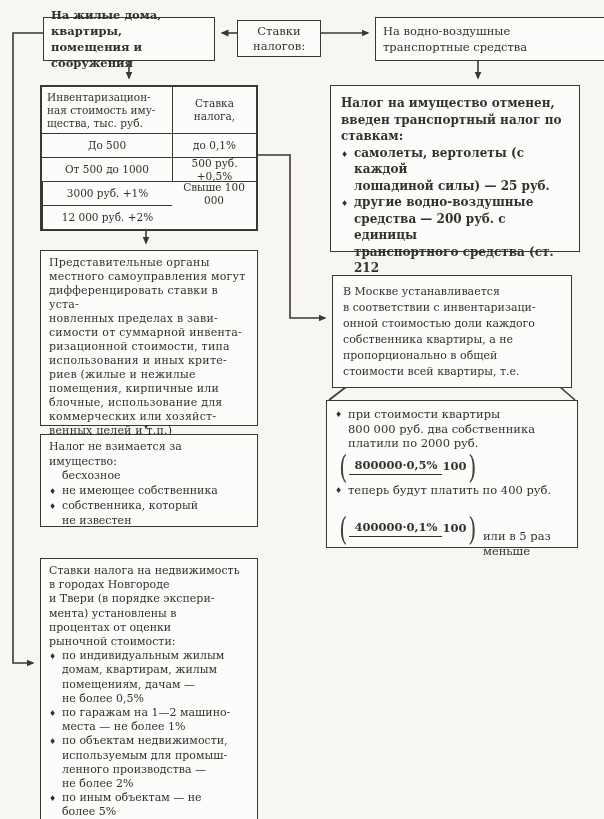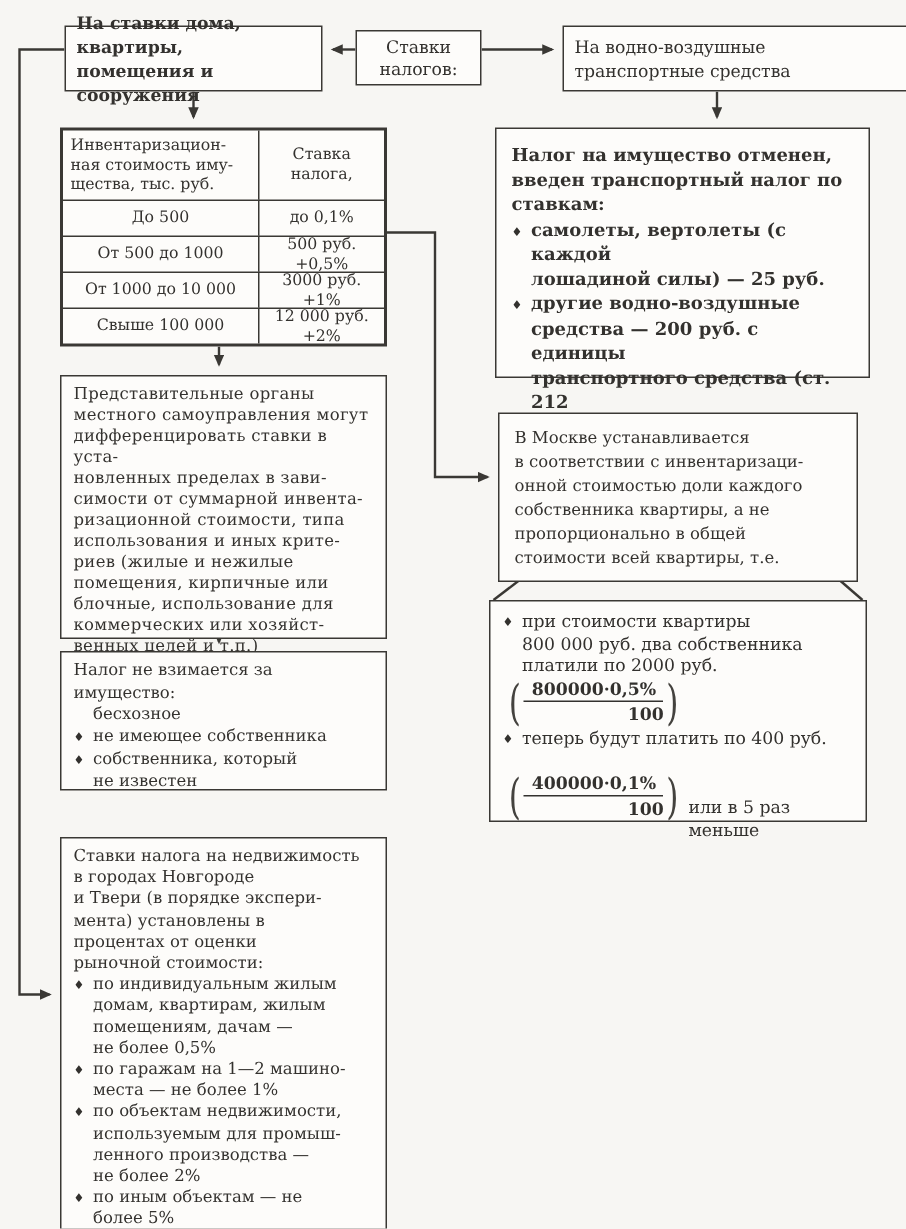--- a/index.html
+++ b/index.html
@@ -46,21 +46,21 @@
   #box-transport{left:330px;top:85px;width:250px;height:167px;padding:9px 10px;font-size:12px;line-height:16.5px;font-weight:600;}
   #box-moscow{left:332px;top:275px;width:240px;height:113px;padding:8px 10px;font-size:11px;line-height:16px;font-weight:500;}
   #box-example{left:326px;top:400px;width:252px;height:148px;padding:6px 8px;font-size:11.5px;line-height:14.5px;font-weight:500;}
 
   .bullet{display:flex;align-items:flex-start;}
   .bullet .bm{width:13px;flex:0 0 13px;font-size:8px;line-height:inherit;padding-top:1px;}
   .indent{margin-left:13px;}
 
   .formula{display:flex;align-items:center;margin:1px 0 1px 2px;}
   .paren{font-size:32px;font-weight:400;line-height:30px;transform:scaleX(.65);color:#44423e;}
-  .frac{display:inline-flex;flex-direction:column;align-items:flex-end;font-weight:600;}
+  .frac{display:inline-flex;flex-direction:row;align-items:flex-start;font-weight:600;}
   .frac .num{padding:0 5px 1px;border-bottom:1.5px solid #33312e;}
   .frac .den{padding-top:1px;}
   .fsuffix{margin-left:4px;margin-top:30px;}
 
   svg.wires{position:absolute;left:0;top:0;width:604px;height:819px;pointer-events:none;}
 </style>
 </head>
 <body>
 
 <div class="canvas">
@@ -77,21 +77,21 @@
     <polyline points="478,61 478,78" fill="none" stroke="#3a3834" stroke-width="1.6" marker-end="url(#ah)"></polyline>
     <polyline points="146,231 146,243" fill="none" stroke="#3a3834" stroke-width="1.6" marker-end="url(#ah)"></polyline>
     <polyline points="146,424 146,428" fill="none" stroke="#3a3834" stroke-width="1.6" marker-end="url(#ah)"></polyline>
     <polyline points="43,33 13,33 13,663 33,663" fill="none" stroke="#3a3834" stroke-width="1.6" marker-end="url(#ah)"></polyline>
     <polyline points="258,155 290,155 290,318 325,318" fill="none" stroke="#3a3834" stroke-width="1.6" marker-end="url(#ah)"></polyline>
     <line x1="346" y1="387" x2="329" y2="400" stroke="#3a3834" stroke-width="1.6"></line>
     <line x1="560" y1="387" x2="575" y2="400" stroke="#3a3834" stroke-width="1.6"></line>
   </svg>
 
   <div class="box node" id="node-housing">
-    <div class="ml">На ставки дома, квартиры,
+    <div class="ml">На жилые дома, квартиры,
 помещения и сооружения</div>
   </div>
   <div class="box node" id="node-center">
     <div class="ml">Ставки
 налогов:</div>
   </div>
   <div class="box node" id="node-vehicles">
     <div class="ml">На водно-воздушные
 транспортные средства</div>
   </div>
@@ -102,21 +102,20 @@
 щества, тыс. руб.</div>
     <div class="cell c2 ml">Ставка
 налога,</div>
 
     <div class="cell rb">До 500</div>
     <div class="cell rb c2">до 0,1%</div>
 
     <div class="cell rb">От 500 до 1000</div>
     <div class="cell rb c2">500 руб. +0,5%</div>
 
-    <div class="cell rb">От 1000 до 10 000</div>
     <div class="cell rb c2">3000 руб. +1%</div>
 
     <div class="cell rb">Свыше 100 000</div>
     <div class="cell rb c2">12 000 руб. +2%</div>
   </div>
 
   <div class="box" id="box-authorities">
     <div class="ml">Представительные органы
 местного самоуправления могут
 дифференцировать ставки в уста-

